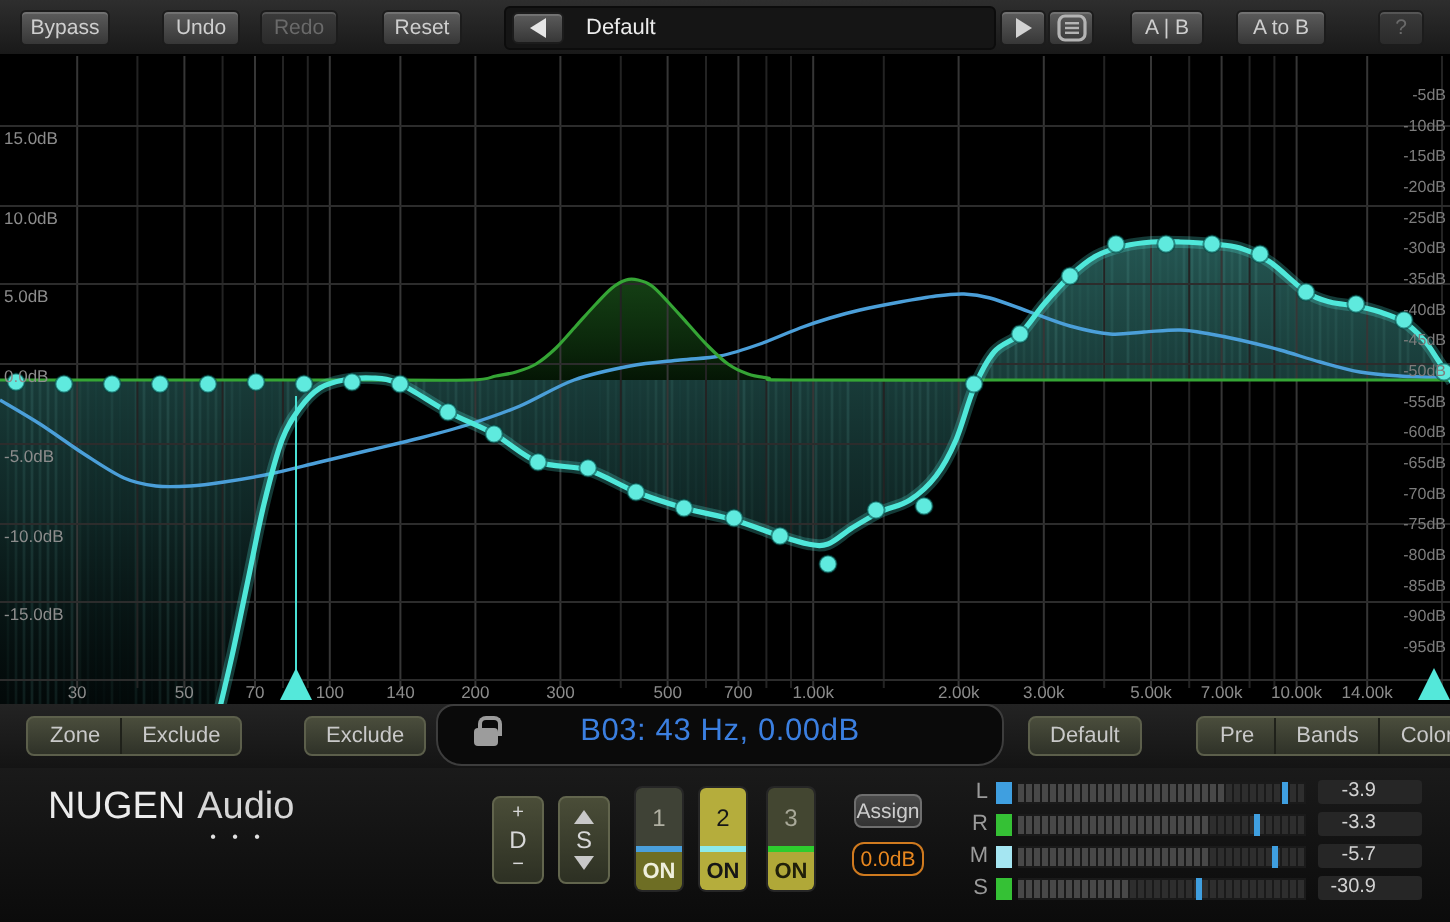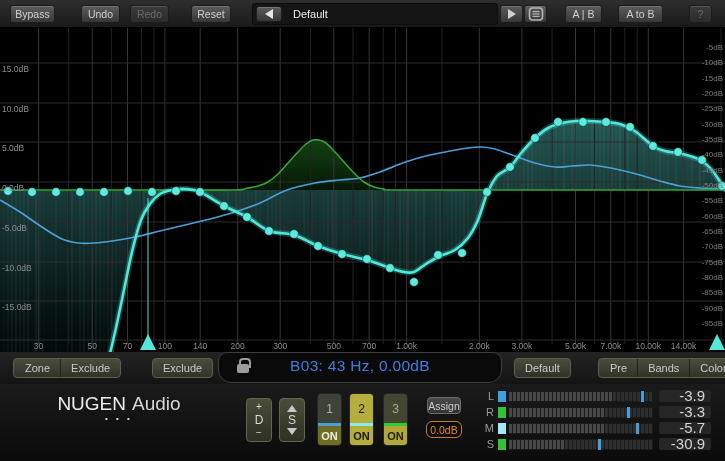--- a/index.html
+++ b/index.html
@@ -36,21 +36,21 @@
   .ctrl-group .seg + .seg{border-left:1px solid #1f211a;}
   .lock{position:absolute;width:12px;height:9px;background:#9c9c9c;border-radius:2px;}
   .lock::before{content:"";position:absolute;top:-6px;left:2px;width:8px;height:8px;
     border:2px solid #9c9c9c;border-bottom:none;border-radius:4px 4px 0 0;}
   #band-readout{position:absolute;left:218px;top:5px;width:284px;text-align:center;
     color:#3b7fe0;font-size:15.5px;letter-spacing:.3px;}
 
   
   #footer{position:absolute;left:0;top:384px;width:725px;height:77px;
     background:linear-gradient(#1a1a1a,#0b0b0b);}
-  #brand{position:absolute;left:24px;top:9px;width:190px;text-align:center;color:#ececec;font-size:19px;}
+  #brand{position:absolute;left:24px;top:9px;width:190px;color:#ececec;font-size:19px;}
   #brand .audio{color:#d6d6d6;margin-left:6px;}
   #brand-dots{position:absolute;left:24px;top:30px;width:190px;text-align:center;color:#e0e0e0;font-size:8px;letter-spacing:3px;}
   #product{position:absolute;left:24px;top:42px;width:190px;text-align:center;color:#b8b8b8;font-size:12px;}
   #product .seq{color:#efefef;font-size:13px;margin-right:4px;}
   .dsp-btn{position:absolute;top:14px;width:26px;height:44px;display:flex;flex-direction:column;
     align-items:center;justify-content:center;gap:2px;line-height:1;
     background:linear-gradient(#4a4d38,#2d3023);border:1px solid #62654d;border-radius:4px;color:#d8d8d8;}
   .dsp-btn .sm{font-size:10px;} .dsp-btn .lg{font-size:12px;}
   .tri-up-s{width:0;height:0;border-left:5px solid transparent;border-right:5px solid transparent;border-bottom:7px solid #c8c8c8;}
   .tri-down-s{width:0;height:0;border-left:5px solid transparent;border-right:5px solid transparent;border-top:7px solid #c8c8c8;}
@@ -63,21 +63,21 @@
     background:linear-gradient(#4a4a4a,#323232);border:1px solid #6e6e6e;border-radius:4px;color:#cccccc;font-size:10.5px;}
   #assign-value{position:absolute;left:426px;top:37px;width:36px;height:17px;display:flex;align-items:center;justify-content:center;
     background:#0c0c0c;border:1px solid #cf7a1f;border-radius:6px;color:#e8871f;font-size:10.5px;}
   .meter-row{position:absolute;left:482px;height:12px;display:flex;align-items:center;}
   .meter-label{width:12px;text-align:right;color:#9a9a9a;font-size:11px;margin-right:4px;}
   .meter-chip{width:8px;height:11px;margin-right:3px;}
   .meter-track{position:relative;width:144px;height:11px;background:#1a1a1a;display:flex;gap:1px;padding:1px 0;}
   .meter-seg{width:3px;height:9px;}
   .meter-peak{position:absolute;top:0;width:3px;height:11px;}
   .meter-badge{width:52px;height:12px;margin-left:6px;background:#262626;border-radius:2px;
-    color:#d2d2d2;font-size:15px;text-align:right;padding-right:6px;line-height:12px;}
+    color:#d2d2d2;font-size:10px;text-align:right;padding-right:23px;line-height:12px;}
 </style>
 </head>
 <body>
 
 <div id="app">
 
   <div id="topbar">
     <div class="tb-btn" style="left:10px;width:45px;">Bypass</div>
     <div class="tb-btn" style="left:81px;width:39px;">Undo</div>
     <div class="tb-btn dim" style="left:130px;width:39px;">Redo</div>

